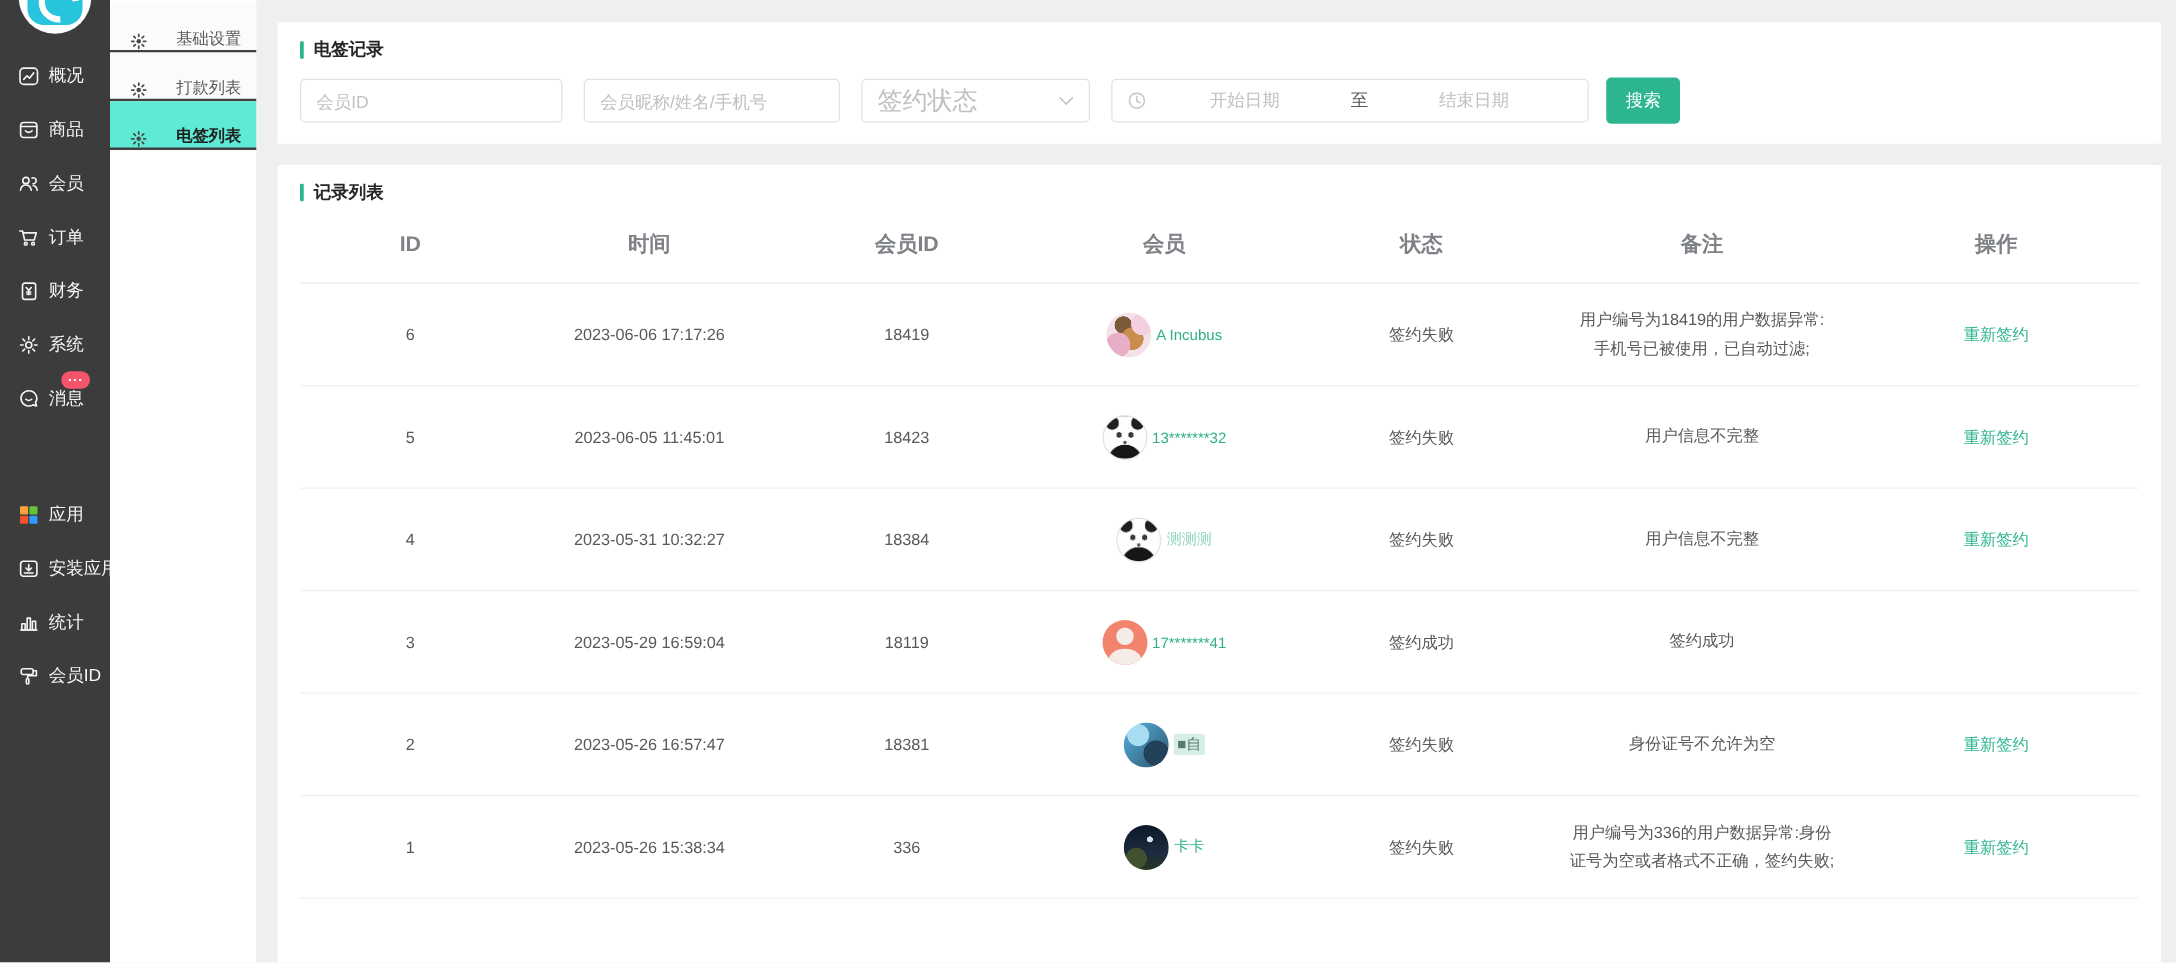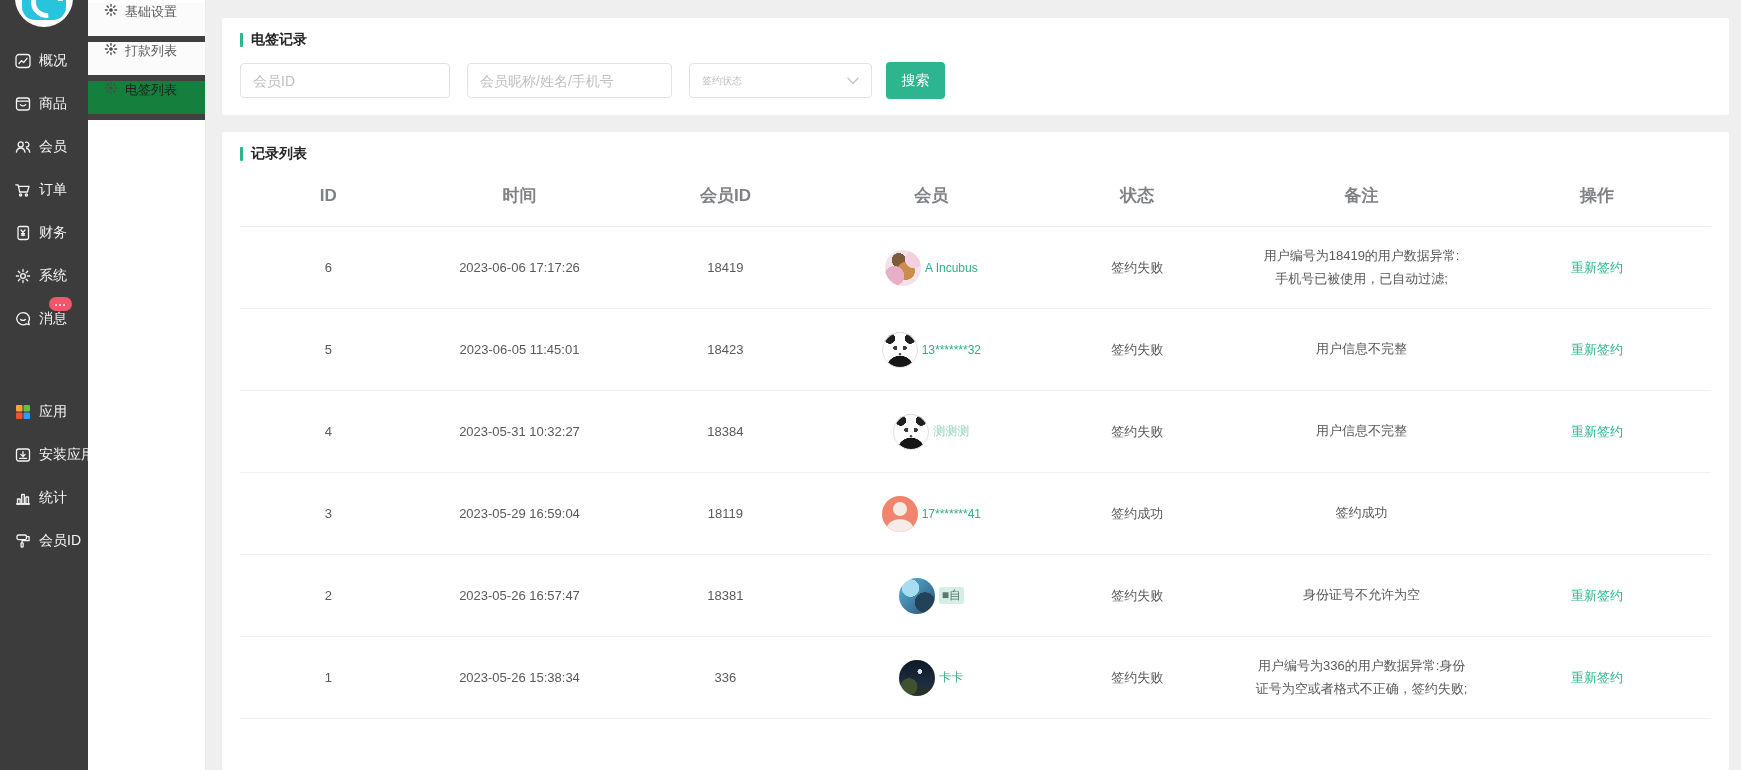--- a/index.html
+++ b/index.html
@@ -47,47 +47,47 @@
     font-size: 11px; font-weight: bold; letter-spacing: 1px; padding: 0 4px;
   }
   .nav-badge:empty { display: none; }
 
   
   .submenu {
     width: 118px; flex-shrink: 0; background: #fff; padding-top: 3px;
     border-right: 1px solid #ececec;
   }
   .submenu-item {
-    height: 39px; display: flex; align-items: flex-start; gap: 7px;
+    height: 39px; display: flex; align-items: flex-end; gap: 23px;
     padding-left: 16px; font-size: 13px; color: #595959; cursor: pointer;
-    border-bottom: 6px solid #404040; background: #fbfbfb;
+    border-bottom: 2px solid #404040; background: #fbfbfb;
   }
   .submenu-item .gear { width: 14px; height: 14px; flex-shrink: 0; }
-  .submenu-item.active { color: #1f1f1f; font-weight: normal; background: #15803d; }
+  .submenu-item.active { color: #1f1f1f; font-weight: bold; background: #5eead4; }
 
   
   .main { flex: 1; padding: 18px 12px 0 16px; display: flex; flex-direction: column; gap: 17px; overflow: hidden; }
   .card { background: #fff; border-radius: 2px; padding: 13px 18px 16px; }
   .section-title { display: flex; align-items: center; gap: 8px; font-size: 14px; font-weight: bold; color: #262626; }
   .title-bar { width: 3px; height: 14px; background: #2cb58e; border-radius: 1px; }
 
   
   .filters { margin-top: 13px; display: flex; align-items: center; gap: 17px; }
   .text-input {
     height: 35px; border: 1px solid #e2e2e2; border-radius: 4px;
     padding: 0 12px; font-size: 14px; color: #333; background: #fff; outline: none;
     font-family: inherit;
   }
   .text-input::placeholder { color: #c0c0c0; }
   .input-member-id { width: 210px; }
   .input-member-info { width: 205px; }
   .select-box {
     width: 183px; height: 35px; border: 1px solid #e2e2e2; border-radius: 4px;
     display: flex; align-items: center; justify-content: space-between;
-    padding: 0 12px; font-size: 10px; color: #c0c0c0; cursor: pointer; background: #fff; gap: 48px;
+    padding: 0 12px; font-size: 20px; color: #c0c0c0; cursor: pointer; background: #fff; gap: 48px;
   }
   .date-range {
     width: 382px; height: 35px; border: 1px solid #e2e2e2; border-radius: 4px;
     display: flex; align-items: center; padding: 0 12px; background: #fff; cursor: pointer;
   }
   .date-range .ph { flex: 1; text-align: center; font-size: 14px; color: #c0c0c0; }
   .date-range .sep { font-size: 14px; color: #595959; padding: 0 6px; }
   .btn-search {
     margin-left: -3px;
     width: 59px; height: 37px; background: #2cb58e; color: #fff; border: none;
@@ -322,20 +322,29 @@
       <span>电签记录</span>
     </div>
     <div class="filters">
       <input class="text-input input-member-id" placeholder="会员ID" style="">
       <input class="text-input input-member-info" placeholder="会员昵称/姓名/手机号" style="">
       <div class="select-box">
         <span>签约状态</span>
         <svg width="12" height="8" viewBox="0 0 12 8" fill="none" stroke="#c0c4cc" stroke-width="1.4" stroke-linecap="round">
             <path d="M1 1.2 L6 6.2 L11 1.2"></path>
           </svg>
+      </div>
+      <div class="date-range">
+        <svg width="15" height="15" viewBox="0 0 15 15" fill="none" stroke="#c0c4cc" stroke-width="1.2" stroke-linecap="round">
+          <circle cx="7.5" cy="7.5" r="6"></circle>
+            <path d="M7.5 4.2 V7.8 L10 9.2"></path>
+        </svg>
+        <span class="ph">开始日期</span>
+        <span class="sep">至</span>
+        <span class="ph">结束日期</span>
       </div>
       <button class="btn-search">搜索</button>
     </div>
   </section>
 
   <section class="card table-card">
     <div class="section-title">
       <span class="title-bar"></span>
       <span>记录列表</span>
     </div>

